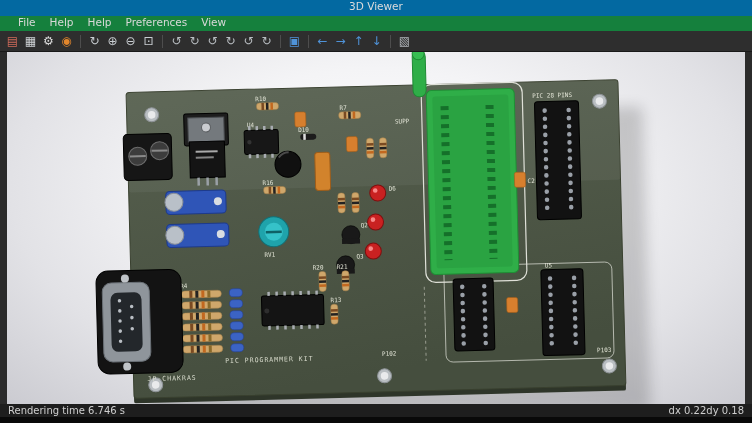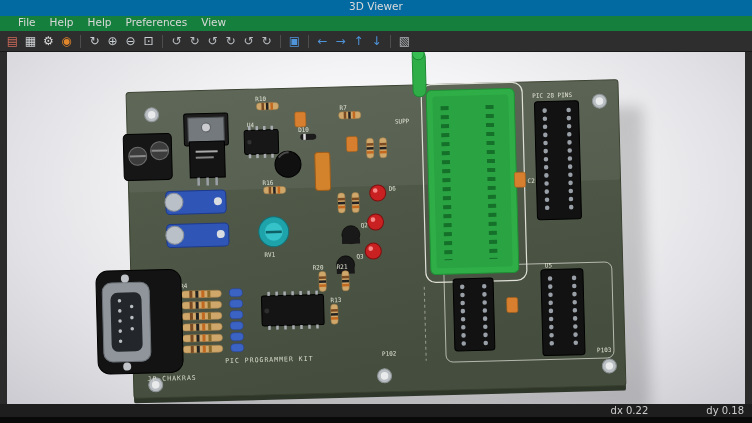--- a/index.html
+++ b/index.html
@@ -11,21 +11,21 @@
   .tb-icon{width:17px;height:16px;display:flex;align-items:center;justify-content:center;font-size:12px;border-radius:2px}
   .tb-sep{width:1px;height:13px;background:#4d4d4d;margin:0 4px}
   .c-exp{color:#cf6a5a}.c-doc{color:#cfd3d6}.c-gear{color:#dcdcdc}.c-ray{color:#e2862c}
   .c-zoom{color:#c9ced2}.c-rot{color:#b9bec2}.c-blue{color:#4f93d8}.c-cube{color:#b0b4b8}
   .viewport{height:352px;margin:0 7px;position:relative;
     background:radial-gradient(ellipse at 50% 38%, #ffffff 0%, #f4f4f6 38%, #e2e2e6 70%, #cbcbd1 100%)}
   .viewport svg{position:absolute;left:0;top:0}
   .silk{fill:#e2e4d6;font-size:6px;font-family:"DejaVu Sans Mono",monospace}
   .silkb{fill:#d7dacb;font-size:6.5px;font-family:"DejaVu Sans Mono",monospace;letter-spacing:1px}
   .statusbar{height:13px;background:#1e1e1e;color:#cfcfcf;font-size:10px;display:flex;align-items:center;padding:0 8px}
-  .sb-dx{margin-left:auto;margin-right:58px}
+  .sb-dx{margin-left:auto;}
   .bottomstrip{height:7px;background:#090909}
 </style>
 </head>
 <body>
 
 <div>
 
   <div class="titlebar">
     <span>3D Viewer</span>
   </div>
@@ -292,18 +292,19 @@
 
         <text x="372" y="304" class="silk">P102</text>
         <text x="587" y="306" class="silk">P103</text>
         <text x="215" y="307" class="silkb">PIC PROGRAMMER KIT</text>
         <text x="137" y="323" class="silkb">JP-CHAKRAS</text>
       </g>
     </svg>
   </div>
 
   <div class="statusbar">
+    <span>Rendering time 6.746 s</span>
     <span class="sb-dx">dx 0.22</span>
     <span>dy 0.18</span>
   </div>
   <div class="bottomstrip"></div>
 
 </div>
 
 </body></html>

